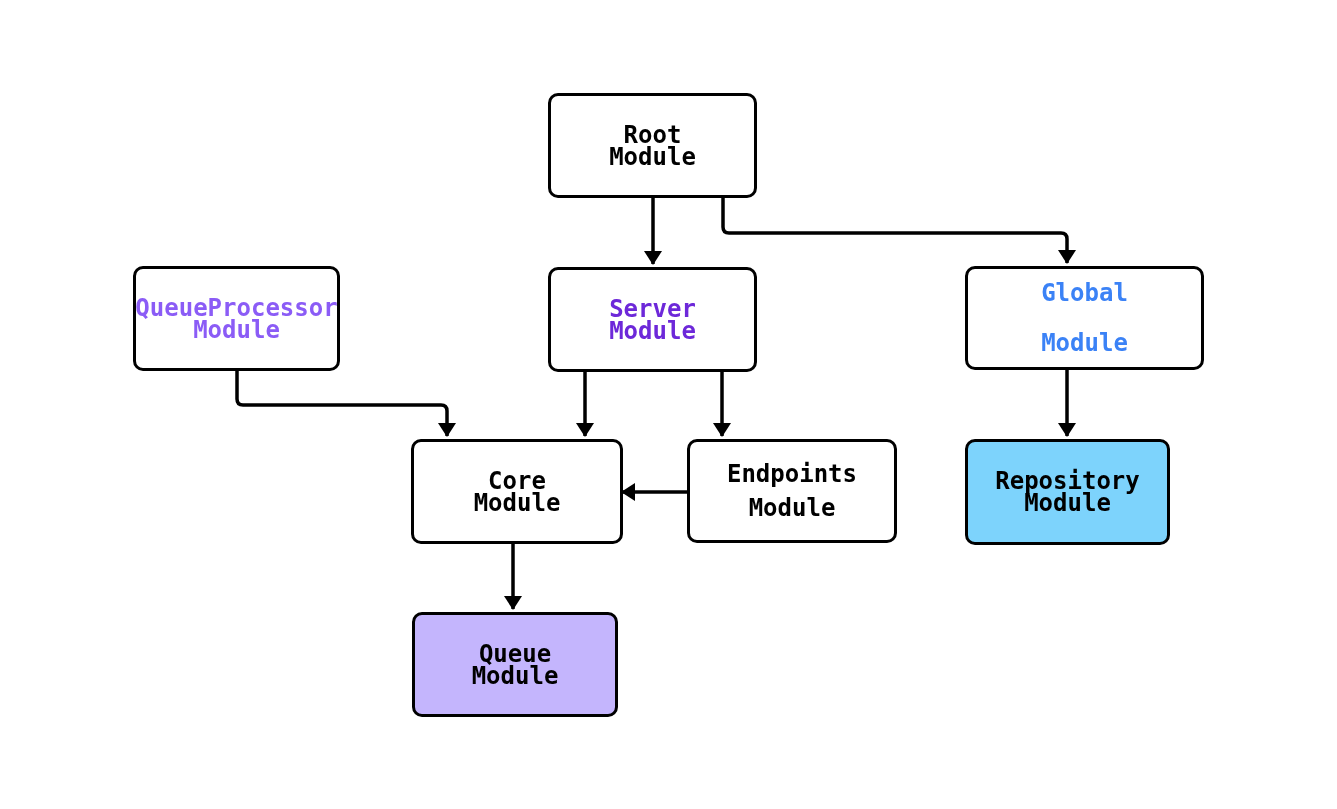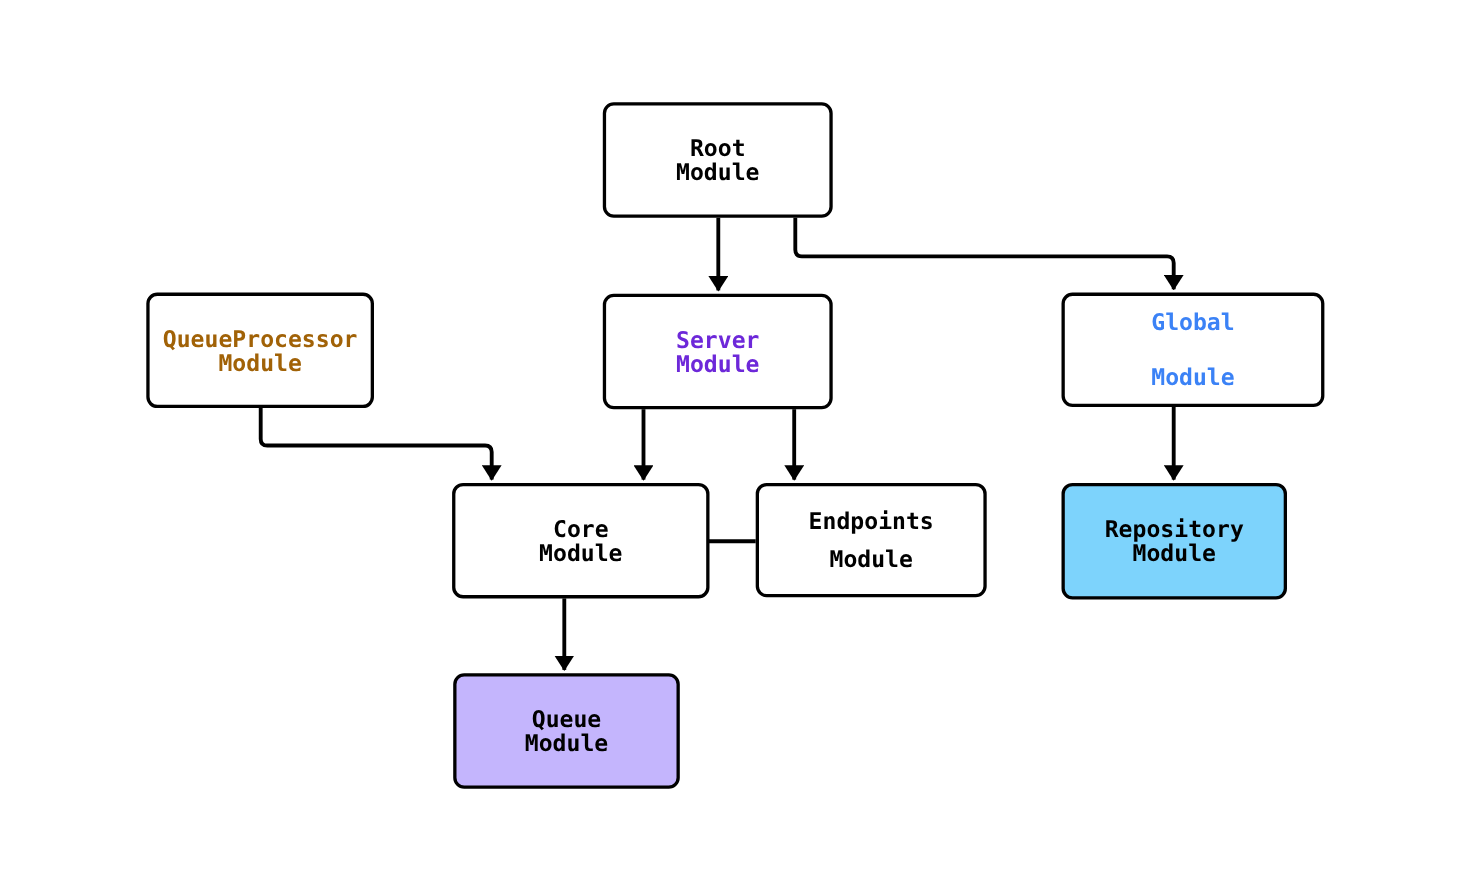--- a/index.html
+++ b/index.html
@@ -27,21 +27,21 @@
     background: #ffffff;
     border: 3px solid #000000;
     border-radius: 10px;
     display: flex;
     flex-direction: column;
     align-items: center;
     justify-content: center;
     text-align: center;
     font-family: "DejaVu Sans Mono", "Liberation Mono", monospace;
     font-weight: bold;
-    font-size: 21px;
+    font-size: 24px;
     line-height: 22px;
     color: #000000;
   }
   .node-label-line {
     white-space: nowrap;
   }
 </style>
 </head>
 <body>
 
@@ -61,33 +61,33 @@
         <path d="M687,492 L622,492" fill="none" stroke="#000000" stroke-width="3.5" marker-end="url(#arrowhead)"></path>
         <path d="M1067,370 L1067,436" fill="none" stroke="#000000" stroke-width="3.5" marker-end="url(#arrowhead)"></path>
         <path d="M513,544 L513,609" fill="none" stroke="#000000" stroke-width="3.5" marker-end="url(#arrowhead)"></path>
       </g>
   </svg>
 
 <div class="node" style="left: 548px; top: 93px; width: 209px; height: 105px; background: rgb(255, 255, 255); border-color: rgb(0, 0, 0); color: rgb(0, 0, 0);">
       <div class="node-label-line">Root</div>
       <div class="node-label-line">Module</div>
     </div>
-    <div class="node" style="left: 133px; top: 266px; width: 207px; height: 105px; background: rgb(255, 255, 255); border-color: rgb(0, 0, 0); color: #a16207;">
+    <div class="node" style="left: 133px; top: 266px; width: 207px; height: 105px; background: rgb(255, 255, 255); border-color: rgb(0, 0, 0); color: #8b5cf6;">
       <div class="node-label-line">QueueProcessor</div>
       <div class="node-label-line">Module</div>
     </div>
     <div class="node" style="left: 548px; top: 267px; width: 209px; height: 105px; background: rgb(255, 255, 255); border-color: rgb(0, 0, 0); color: #6d28d9;">
       <div class="node-label-line">Server</div>
       <div class="node-label-line">Module</div>
     </div>
     <div class="node" style="left: 965px; top: 266px; width: 239px; height: 104px; background: rgb(255, 255, 255); border-color: rgb(0, 0, 0); color: #3b82f6; gap: 28px;">
       <div class="node-label-line">Global</div>
       <div class="node-label-line">Module</div>
     </div>
-    <div class="node" style="left: 411px; top: 439px; width: 234px; height: 105px; background: rgb(255, 255, 255); border-color: rgb(0, 0, 0); color: rgb(0, 0, 0);">
+    <div class="node" style="left: 411px; top: 439px; width: 212px; height: 105px; background: rgb(255, 255, 255); border-color: rgb(0, 0, 0); color: rgb(0, 0, 0);">
       <div class="node-label-line">Core</div>
       <div class="node-label-line">Module</div>
     </div>
     <div class="node" style="left: 687px; top: 439px; width: 210px; height: 104px; background: rgb(255, 255, 255); border-color: rgb(0, 0, 0); color: rgb(0, 0, 0); gap: 12px;">
       <div class="node-label-line">Endpoints</div>
       <div class="node-label-line">Module</div>
     </div>
     <div class="node" style="left: 965px; top: 439px; width: 205px; height: 106px; background: #7dd3fc; border-color: rgb(0, 0, 0); color: rgb(0, 0, 0);">
       <div class="node-label-line">Repository</div>
       <div class="node-label-line">Module</div>

